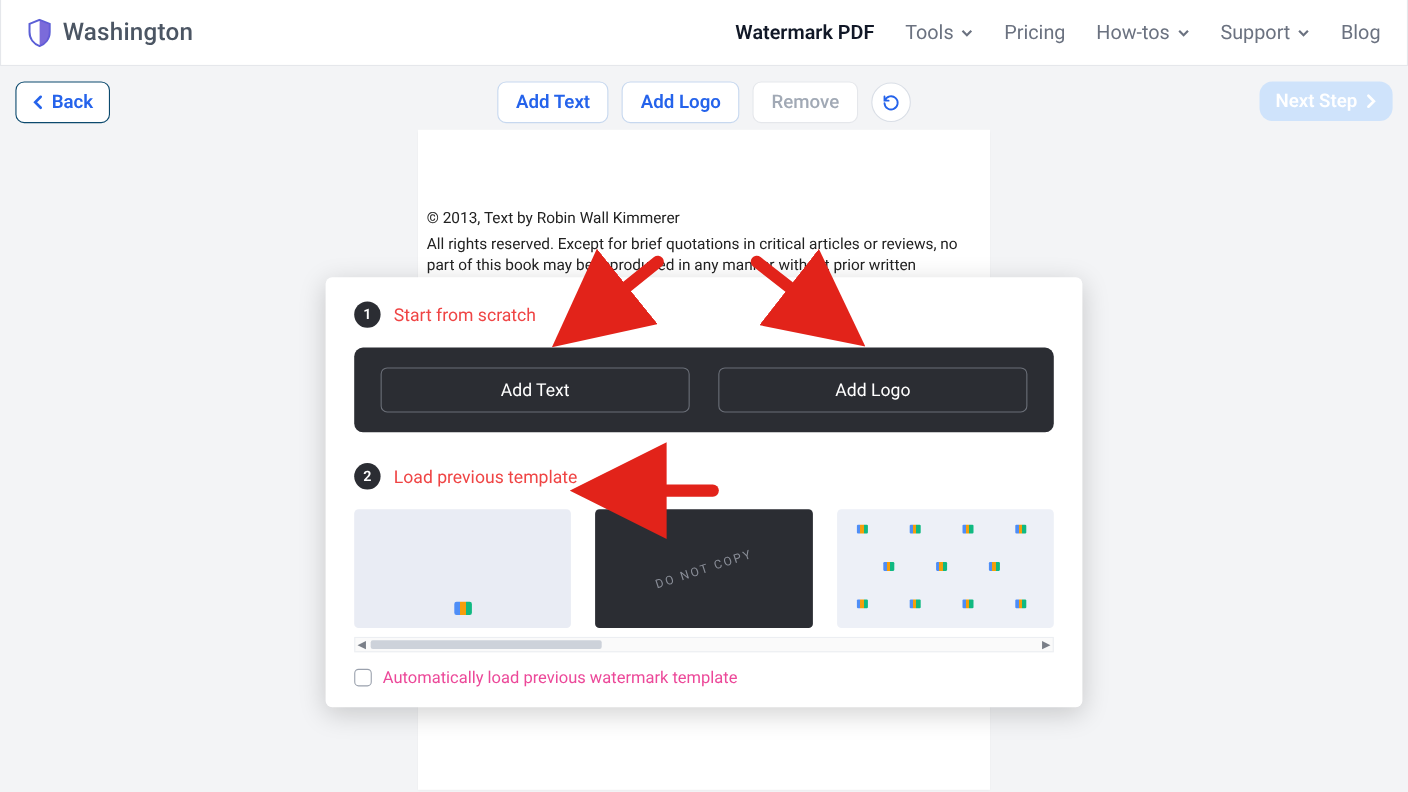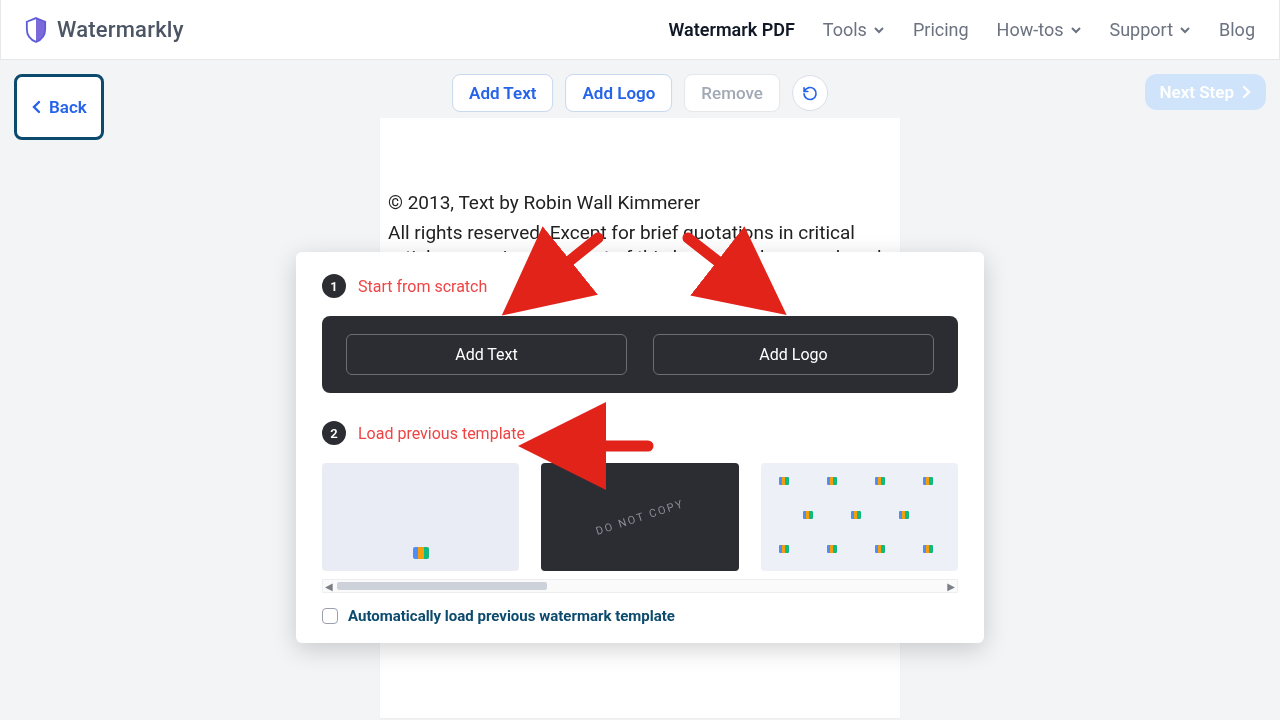--- a/index.html
+++ b/index.html
@@ -12,25 +12,25 @@
 .nav { display: flex; gap: 28px; }
 .nav-link { color: #6b7280; font-size: 18px; cursor: pointer; display: flex; align-items: center; gap: 6px; }
 .nav-link.active { color: #111827; font-weight: 600; }
 .chev { width: 12px; height: 12px; }
 
 .toolbar-row { position: relative; height: 50px; margin-top: 14px; }
 .toolbar-center { position: absolute; left: 50%; transform: translateX(-50%); top: 0; display: flex; gap: 12px; align-items: center; }
 .btn-outline-blue { background: #fff; border: 1px solid #c7d8ef; border-radius: 8px; color: #2563eb; font-size: 17px; font-weight: 600; padding: 8px 16px; cursor: pointer; }
 .btn-outline-gray { background: #fff; border: 1px solid #e5e7eb; border-radius: 8px; color: #a1a9b5; font-size: 17px; font-weight: 500; padding: 8px 16px; }
 .icon-btn { background:#fff; border:1px solid #d9dee6; border-radius: 50%; width:36px; height:36px; display:flex; align-items:center; justify-content:center; cursor:pointer; }
-.back-pill { position:absolute; left:14px; top:0; display:flex; align-items:center; gap:6px; background:#fff; border:3px solid #0c4a6e; border-radius:8px; padding:20px 14px; color:#2563eb; font-weight:600; font-size:17px; cursor:pointer; }
+.back-pill { position:absolute; left:14px; top:0; display:flex; align-items:center; gap:6px; background:#fff; border:1px solid #0c4a6e; border-radius:8px; padding:8px 14px; color:#2563eb; font-weight:600; font-size:17px; cursor:pointer; }
 .next-pill { position:absolute; right:14px; top:0; display:flex; align-items:center; gap:6px; background:#cfe3fb; border-radius:12px; padding:8px 14px; color:#fff; font-weight:600; font-size:17px; }
 
 .page { position:absolute; top:118px; left:380px; width:520px; height:600px; background:#fff; box-shadow:0 1px 2px rgba(0,0,0,.04); padding: 72px 8px 8px 8px; }
-.page p { font-size: 19px; color:#222; line-height:1.35; margin-bottom:4px; }
+.page p { font-size: 14px; color:#222; line-height:1.35; margin-bottom:4px; }
 .page .lower { margin-top: 400px; }
 
 .panel { position:absolute; top:252px; left:296px; width:688px; background:#fff; border-radius:6px; box-shadow:0 6px 24px rgba(0,0,0,.18); padding:22px 26px 18px 26px; }
 .section-head { display:flex; align-items:center; gap:12px; margin-bottom:18px; }
 .step-badge { width:24px; height:24px; border-radius:50%; background:#2b2d33; color:#fff; font-size:13px; font-weight:600; display:flex; align-items:center; justify-content:center; }
 .section-title { color:#ef4444; font-size:16px; }
 
 .dark-row { background:#2b2d33; border-radius:8px; padding:18px 24px; display:flex; gap:26px; margin-bottom:28px; }
 .dark-btn { flex:1; border:1px solid #6b6f78; background:transparent; color:#fff; font-size:16px; padding:10px 0; border-radius:6px; cursor:pointer; }
 
@@ -42,35 +42,35 @@
 .tmpl-tile  { background:#edf0f7; }
 .tile-dot { position:absolute; width:10px; height:8px; background:linear-gradient(90deg,#4f8ef7 30%,#f59e0b 30% 60%,#10b981 60%); border-radius:1px; }
 .tmpl-dot-single { position:absolute; bottom:12px; left:50%; transform:translateX(-50%); width:16px; height:12px; background:linear-gradient(90deg,#4f8ef7 33%,#f59e0b 33% 66%,#10b981 66%); border-radius:2px; }
 
 .hscroll { height:14px; background:#fafafa; border:1px solid #eceef2; display:flex; align-items:center; justify-content:space-between; padding:0 2px; margin-top:4px; }
 .hscroll .thumb { height:8px; width:210px; background:#cdd2da; border-radius:2px; margin-left:4px; }
 .hscroll .arrow { color:#7a7f88; font-size:10px; }
 
 .autoload { display:flex; align-items:center; gap:10px; margin-top:14px; }
 .chk { width:16px; height:16px; border:1.5px solid #9aa1ad; border-radius:4px; background:#fff; }
-.autoload-label { color:#0c4a6e; font-size:15px;font-weight:bold; }
+.autoload-label { color:#ec4899; font-size:15px; }
 
 .annot { position:absolute; pointer-events:none; }
 .annot svg { overflow:visible; }
 </style>
 </head>
 <body>
 
 <div class="topbar">
   <div class="brand">
     <svg class="logo-shield" viewBox="0 0 24 28">
       <path d="M12 1 L22 5 V13 C22 20 17.5 25 12 27 C6.5 25 2 20 2 13 V5 Z" fill="#ffffff" stroke="#5b5fd6" stroke-width="2"></path>
       <path d="M12 1 L22 5 V13 C22 20 17.5 25 12 27 Z" fill="#6d5bd6" opacity=".9"></path>
     </svg>
-    <span class="brand-name">Watermarkly</span>
+    <span class="brand-name">Washington</span>
   </div>
   <div class="nav">
     <div class="nav-link active">
         <span>Watermark PDF</span>
       </div>
     <div class="nav-link">
       <span>Tools</span>
       <svg class="chev" viewBox="0 0 12 12">
           <path d="M2 4l4 4 4-4" fill="none" stroke="#6b7280" stroke-width="2"></path>
         </svg>

